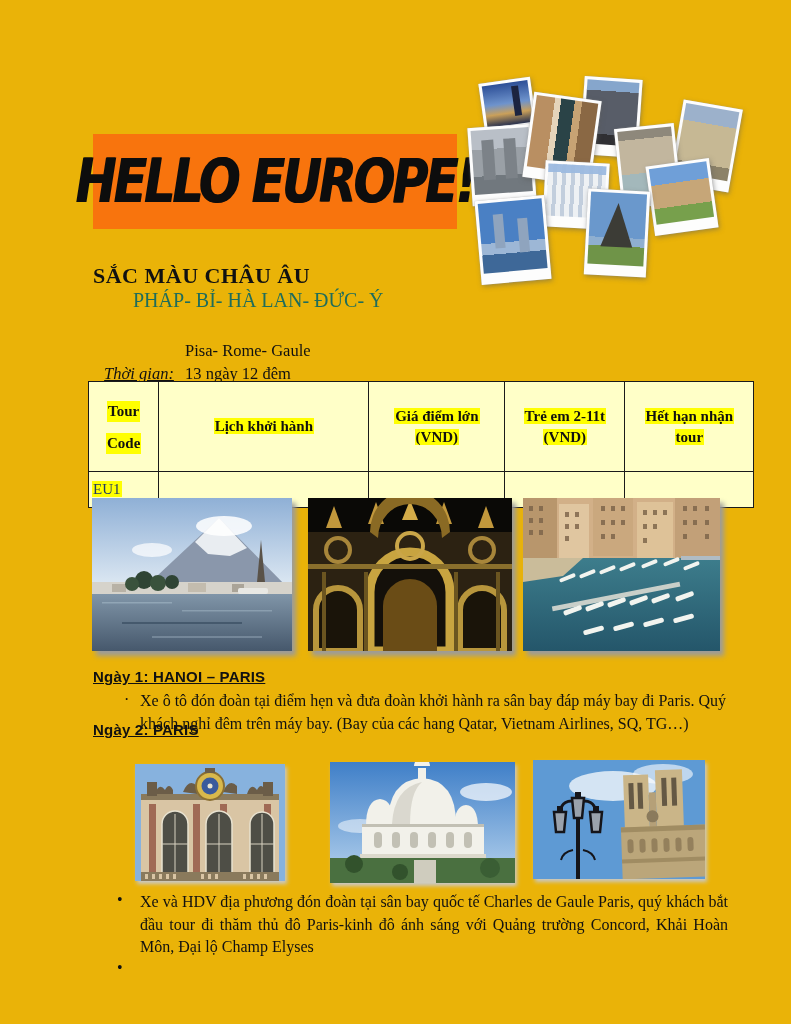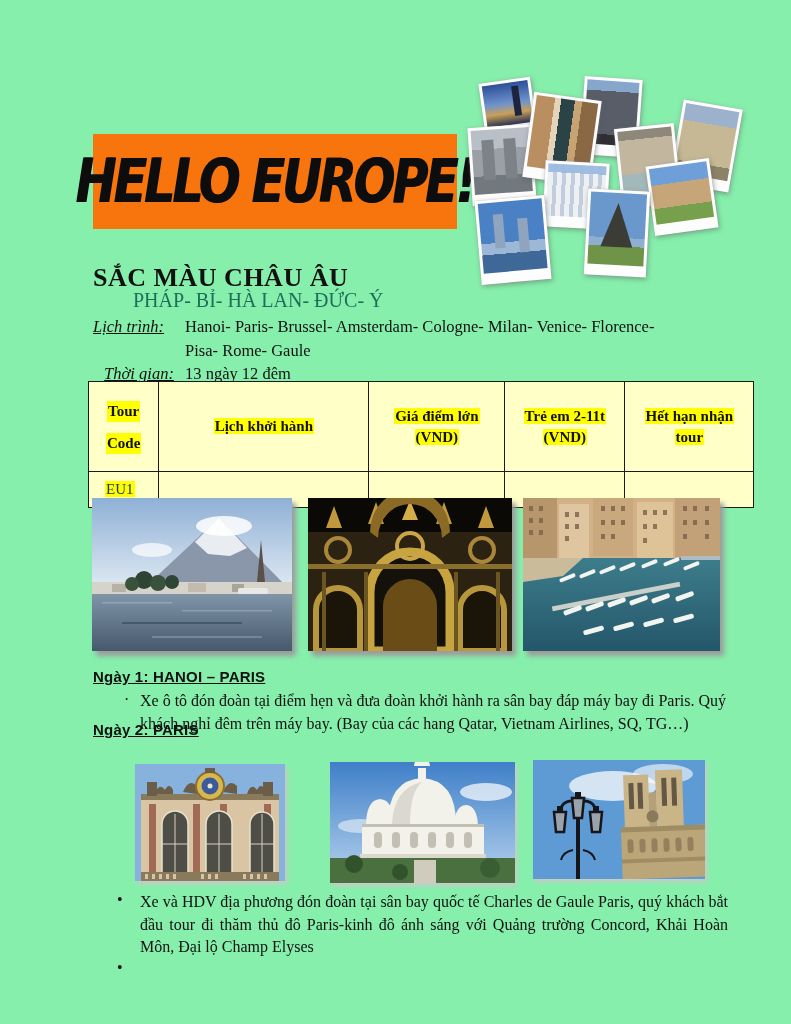--- a/index.html
+++ b/index.html
@@ -1,18 +1,18 @@
 <!DOCTYPE html>
 <html><head>
 <meta charset="utf-8">
 <style>
   * { margin:0; padding:0; box-sizing:border-box; }
   html,body { background:#ffffff; }
   .page {
-    position:relative; width:791px; height:1024px; background:#86efac;
+    position:relative; width:791px; height:1024px; background:#eab308;
     font-family:"Liberation Serif", serif; color:#111; overflow:hidden;
   }
   
   .banner {
     position:absolute; left:93px; top:134px; width:364px; height:95px;
     background:#F8740D; display:flex; align-items:center; justify-content:center;
   }
   .banner span {
     font-family:"DejaVu Sans", sans-serif; font-weight:bold; font-style:italic;
     font-size:49px; letter-spacing:-3px; color:#0d0d0d; white-space:nowrap;
@@ -33,36 +33,36 @@
   .c3{left:114px;top:4px;transform:rotate(4deg);z-index:2}.c3 .ph{width:52px;height:64px;background:linear-gradient(180deg,#86a6cc 0 16%,#585d68 16% 84%,#2f2f33 84%)}
   .c6{left:208px;top:30px;transform:rotate(10deg);z-index:4}.c6 .ph{width:54px;height:70px;background:linear-gradient(180deg,#9cb1cb 0 24%,#c6b894 24% 82%,#8c8268 82%)}
   .c5{left:150px;top:52px;transform:rotate(-6deg);z-index:5}.c5 .ph{width:54px;height:66px;background:linear-gradient(180deg,#8e887b 0 14%,#c2b69e 14% 66%,#a3b8bb 66%)}
   .c7{left:76px;top:88px;transform:rotate(3deg);z-index:4}.c7 .ph{width:58px;height:52px;background:linear-gradient(180deg,rgba(156,186,224,.95) 0 16%,rgba(255,255,255,0) 16%),repeating-linear-gradient(90deg,#eef1f4 0 5px,#c2cedd 5px 9px)}
   .c8{left:182px;top:88px;transform:rotate(-8deg);z-index:5}.c8 .ph{width:58px;height:56px;background:linear-gradient(180deg,#6f9fd8 0 30%,#c6a678 30% 72%,#77a04c 72%)}
   .c9{left:10px;top:124px;transform:rotate(-5deg);z-index:6}.c9 .ph{width:64px;height:70px;background:linear-gradient(180deg,#4a80c4 0 58%,#9db7d6 58% 74%,#3e6898 74%)}
   .c9 .ph::after{content:"";position:absolute;left:14px;top:12px;width:10px;height:34px;background:#8fa4be;box-shadow:24px 6px #8fa4be}
   .c10{left:118px;top:116px;transform:rotate(3deg);z-index:6}.c10 .ph{width:56px;height:72px;background:linear-gradient(180deg,#6a98cc 0 62%,#8fafd0 62% 74%,#6f9448 74%)}
   .c10 .ph::after{content:"";position:absolute;left:50%;bottom:18px;transform:translateX(-50%);width:0;height:0;border-left:16px solid transparent;border-right:16px solid transparent;border-bottom:44px solid #3c3c36}
   
-  .title { position:absolute; left:93px; top:263px; font-size:26px; font-weight:bold; letter-spacing:.5px; }
+  .title { position:absolute; left:93px; top:263px; font-size:22px; font-weight:bold; letter-spacing:.5px; }
   .subtitle { position:absolute; left:93px; top:289px; font-size:20px; font-weight:normal; color:#1F6D5B;margin-left:40px; }
   .line { position:absolute; left:93px; font-size:16.5px; }
   .lab { font-style:italic; text-decoration:underline; display:inline-block; width:92px; }
   .routeline { top:317px; }
   .route2 { position:absolute; left:185px; top:341px; font-size:16.5px; }
   .durline { top:364px;text-align:center; }
   
   table.price { position:absolute; left:88px; top:381px; border-collapse:collapse; table-layout:fixed; background:#FFFFC8; }
   table.price td, table.price th { border:1.4px solid #1a1a1a; font-size:15px; vertical-align:middle; }
   table.price th { font-weight:bold; text-align:center; height:67px; line-height:21px; padding:17px; }
   th.codecol { text-align:left; padding-left:3px; vertical-align:top; }
   th.codecol .hl { display:inline-block; margin-top:2px; }
   th.codecol .gap { display:block; height:9px; }
   .hl { background:#FFFF00; padding:0 1px; }
-  tr.datarow td { height:36px; padding-left:16px; }
+  tr.datarow td { height:36px; padding-left:3px; }
   .code { color:#1F3864; }
   
   .photo { position:absolute; box-shadow:4px 5px 5px #9b9b9b; font-size:0; }
   .photo svg { display:block; }
   .photo2 { position:absolute; box-shadow:2px 3px 4px #c9c9c9; font-size:0; }
   
   .dayhead { position:absolute; left:93px; font-family:"Liberation Sans", sans-serif; font-weight:bold; font-size:15px; text-decoration:underline; letter-spacing:.2px; }
   .bullet { position:absolute; font-size:16px; line-height:22.5px; text-align:justify; }
   .bmark { position:absolute; font-size:16px; }
 </style>
@@ -104,23 +104,20 @@
         <div class="ph"></div>
       </div>
     <div class="polaroid c10">
         <div class="ph"></div>
       </div>
   </div>
 
   <div class="title">SẮC MÀU CHÂU ÂU</div>
   <div class="subtitle">PHÁP- BỈ- HÀ LAN- ĐỨC- Ý</div>
 
-  <div class="line routeline">
-    <span class="lab">Lịch trình:</span><span>Hanoi- Paris- Brussel- Amsterdam- Cologne- Milan- Venice- Florence-</span>
-  </div>
   <div class="route2">Pisa- Rome- Gaule</div>
   <div class="line durline">
     <span class="lab">Thời gian:</span><span>13 ngày 12 đêm</span>
   </div>
 
   <table class="price">
     <colgroup>
         <col style="width:44px">
         <col style="width:210px">
         <col style="width:136px">

